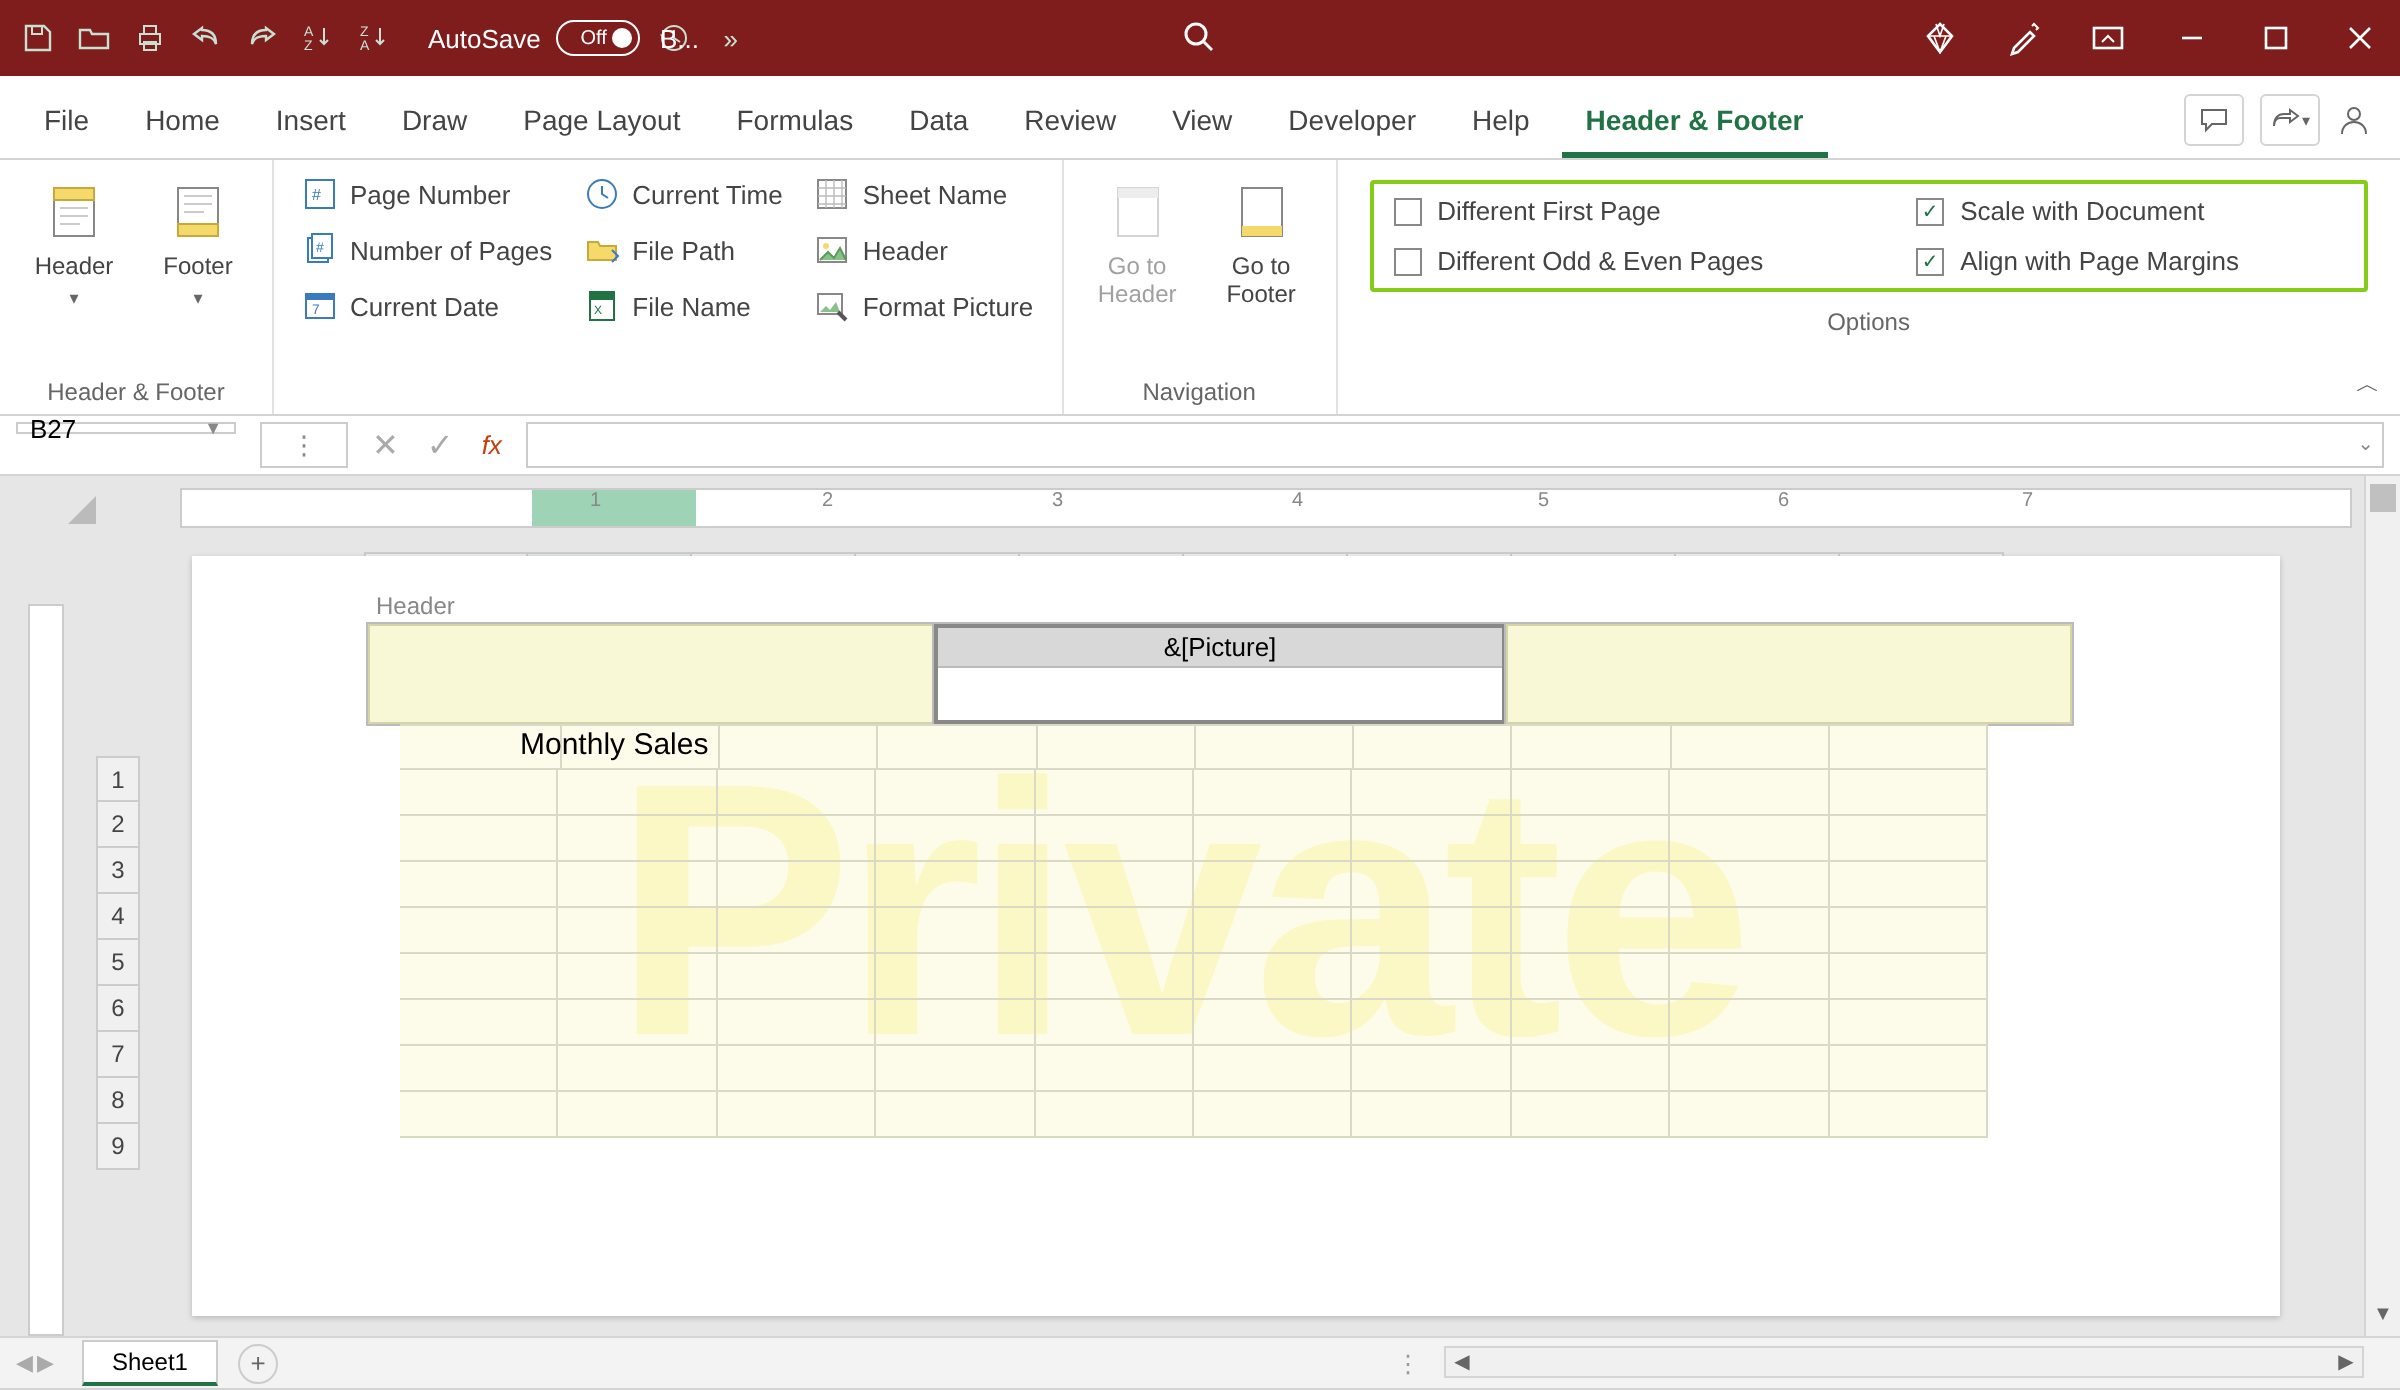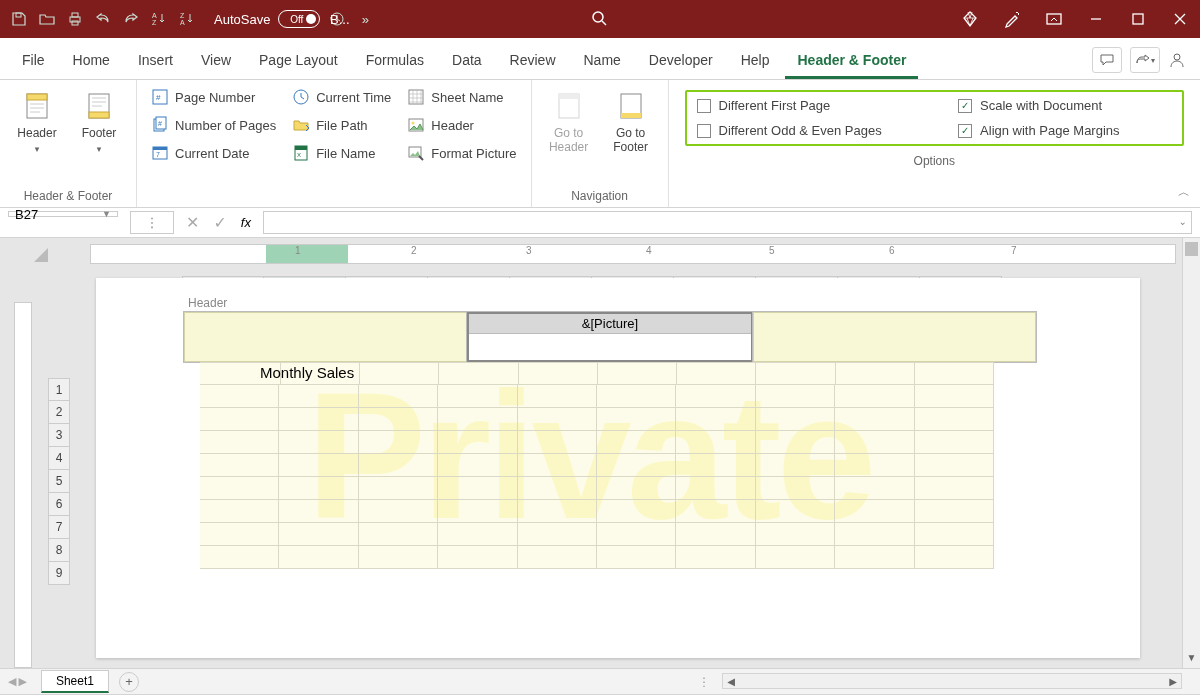--- a/index.html
+++ b/index.html
@@ -38,21 +38,21 @@
 .options-box { border:2px solid #84cc16; border-radius:2px; padding:6px 10px; margin:4px 6px; display:grid; grid-template-columns:auto auto; column-gap:24px; row-gap:10px; align-content:center; }
 .checkrow { display:flex; align-items:center; gap:8px; font-size:13px; color:#444; cursor:pointer; }
 .checkbox { width:14px; height:14px; border:1px solid #888; background:#fff; display:flex; align-items:center; justify-content:center; font-size:10px; color:#217346; }
 .collapse { position:absolute; right:10px; bottom:6px; color:#666; cursor:pointer; font-size:12px; }
 
 
 .fbar { background:#fff; height:30px; display:flex; align-items:stretch; border-bottom:1px solid #d4d4d4; }
 .namebox { width:110px; border:1px solid #ccc; margin:3px 4px 20px 8px; display:flex; align-items:center; padding:0 6px; font-size:13px; justify-content:space-between; }
 .fx-inline { width:44px; display:flex; align-items:center; justify-content:center; border:1px solid #ccc; margin:3px 2px 3px 8px; color:#888; font-size:13px; }
 .fx-controls { display:flex; align-items:center; gap:14px; padding:0 10px; color:#aaa; }
-.fx-label { font-style:italic; color:#000000; font-size:13px; }
+.fx-label { font-style:italic; color:#c2410c; font-size:13px; }
 .formula-input { flex:1; border:1px solid #ccc; margin:3px 8px 3px 2px; padding:0 6px; font-size:13px; position:relative; }
 .formula-input .expand { position:absolute; right:4px; top:4px; color:#888; font-size:10px; }
 
 
 .sheet-area { position:relative; height:430px; background:#e6e6e6; overflow:hidden; }
 .vscroll { position:absolute; right:0; top:0; bottom:0; width:18px; background:#f0f0f0; border-left:1px solid #d4d4d4; }
 .vscroll .thumb { position:absolute; left:2px; right:2px; top:4px; height:14px; background:#c0c0c0; }
 .vscroll .down { position:absolute; left:0; right:0; bottom:0; height:16px; text-align:center; font-size:10px; color:#666; }
 .ruler { position:absolute; top:6px; left:90px; right:24px; height:20px; background:#fff; border:1px solid #ccc; font-size:10px; color:#888; }
 .ruler .mark { position:absolute; top:0; font-size:10px; }
@@ -203,26 +203,26 @@
           <path d="M2 2l10 10M12 2L2 12" stroke="#fff" stroke-width="1.3"></path>
         </svg>
       </div>
   </div>
 </div>
 
 <div class="ribbon-tabs">
   <div class="tab">File</div>
   <div class="tab">Home</div>
   <div class="tab">Insert</div>
-  <div class="tab">View</div>
+  <div class="tab">Draw</div>
   <div class="tab">Page Layout</div>
   <div class="tab">Formulas</div>
   <div class="tab">Data</div>
   <div class="tab">Review</div>
-  <div class="tab">Name</div>
+  <div class="tab">View</div>
   <div class="tab">Developer</div>
   <div class="tab">Help</div>
   <div class="tab active">Header &amp; Footer</div>
   <div class="tabs-right">
     <div class="rbtn">
         <svg width="16" height="16" viewBox="0 0 16 16">
           <path d="M2 3h12v7H7l-3 3V10H2z" fill="none" stroke="#666"></path>
         </svg>
       </div>
     <div class="rbtn">

